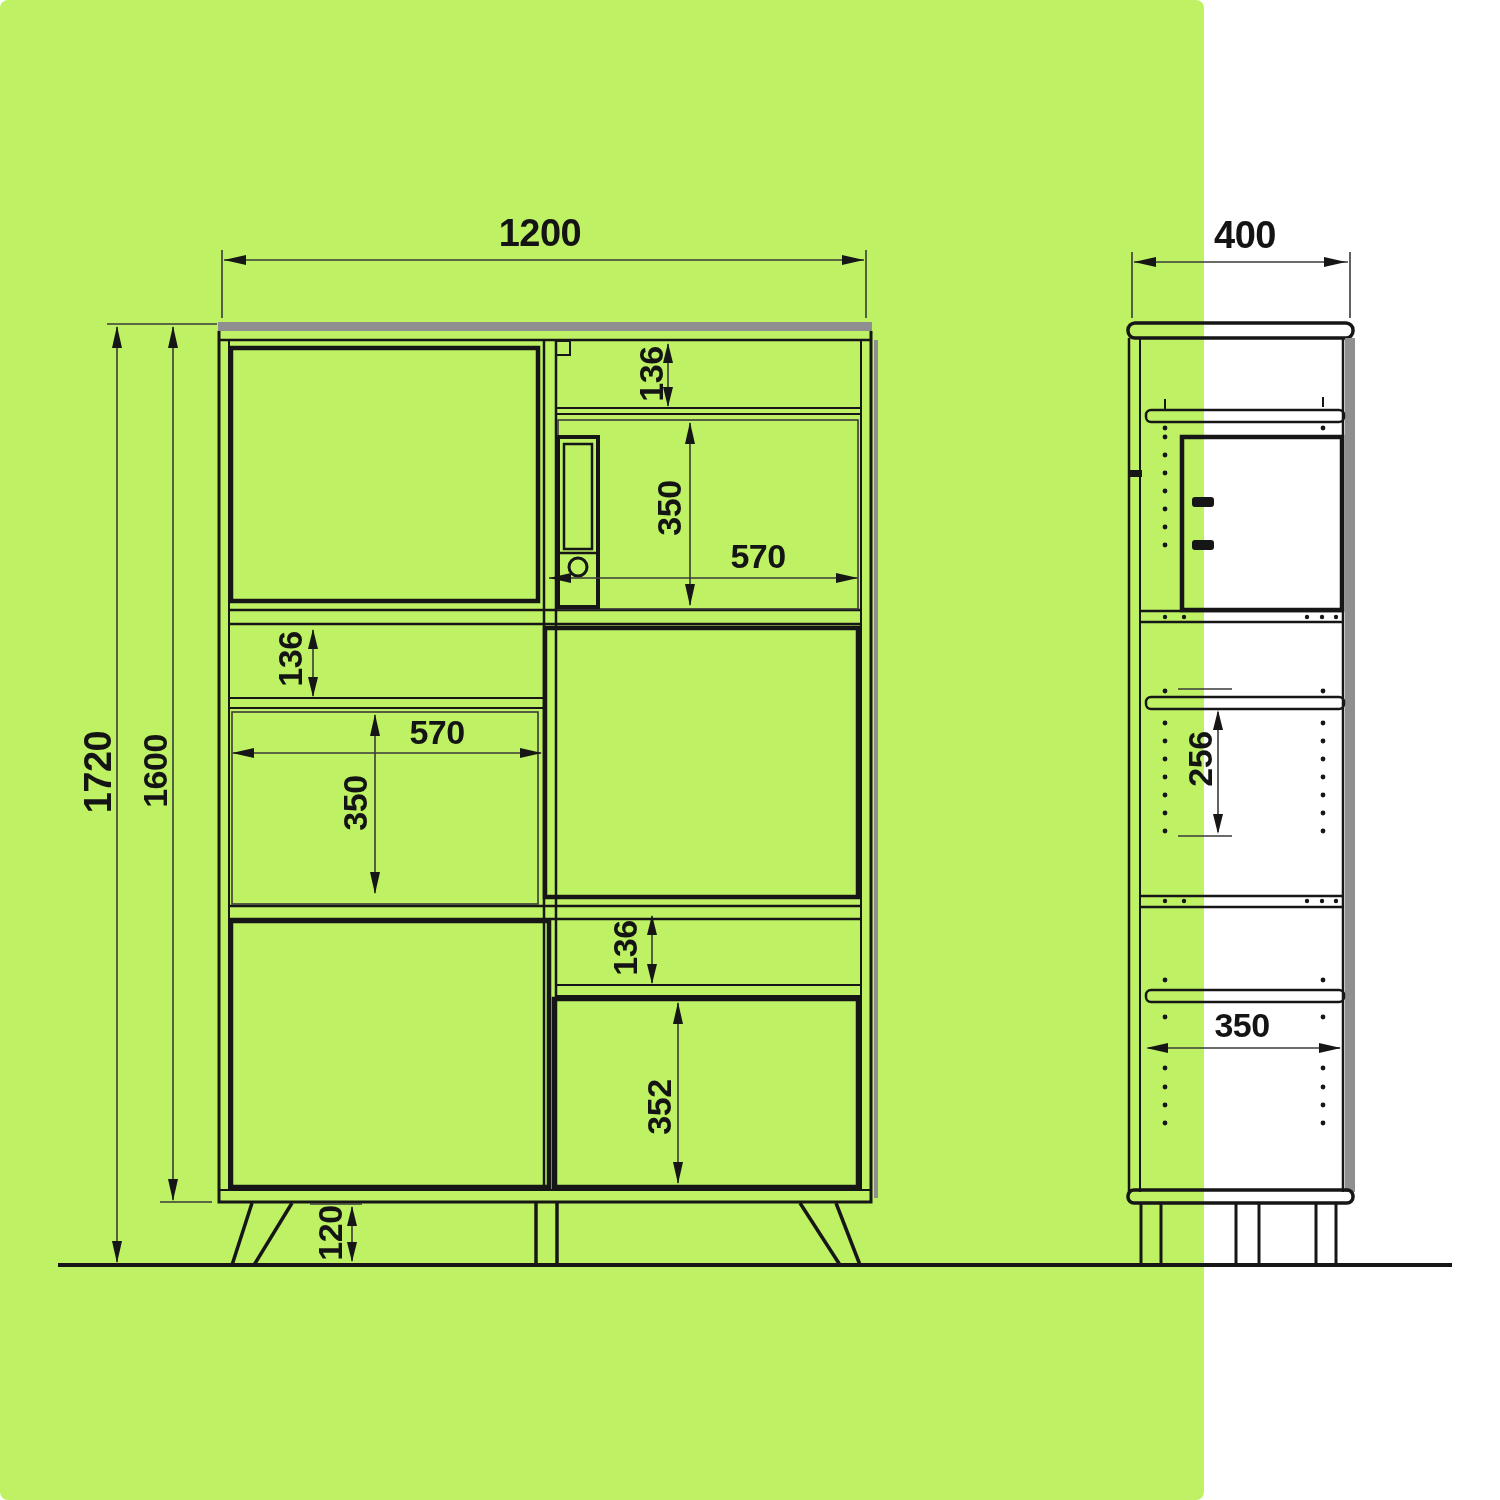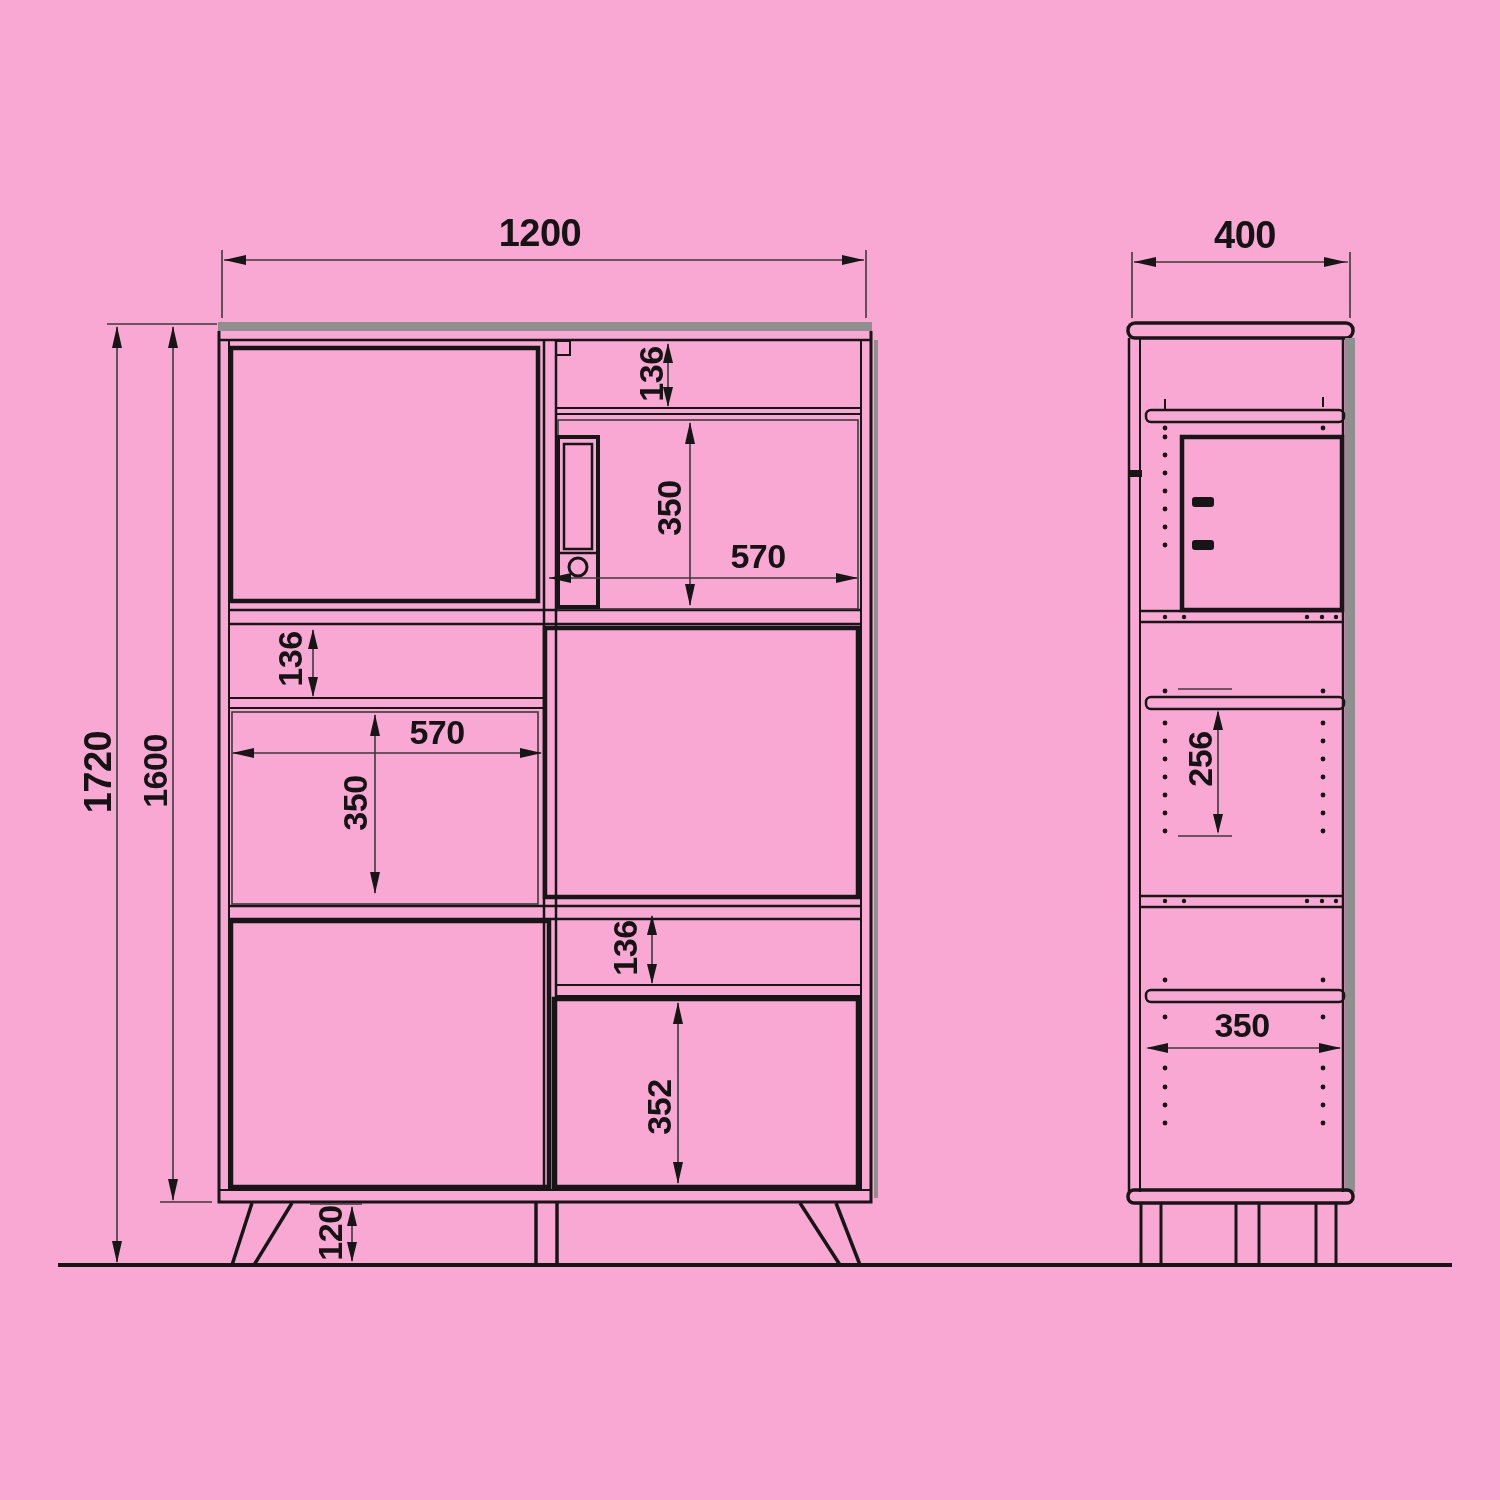--- a/index.html
+++ b/index.html
@@ -1,16 +1,16 @@
 <!DOCTYPE html>
 <html><head>
 <meta charset="utf-8">
 <style>
   html,body{margin:0;padding:0;background:#ffffff;}
-  .stage{width:1500px;height:1500px;position:relative;background:#f9a8d4;}
+  .stage{width:1204px;height:1500px;position:relative;background:#bef264;border-radius:8px;}
   svg{display:block;}
   .ln{stroke:#161616;fill:none;}
   .thin{stroke:#3a3a3a;stroke-width:1.6;fill:none;}
   .gray{stroke:#8f8f8f;fill:none;}
   .arr{fill:#161616;stroke:none;}
   .hole{fill:#161616;stroke:none;}
   .dim{font-family:"Liberation Sans",sans-serif;font-weight:bold;font-size:34px;fill:#141414;letter-spacing:-0.5px;}
   .dimL{font-size:38px;}
 </style>
 </head>

